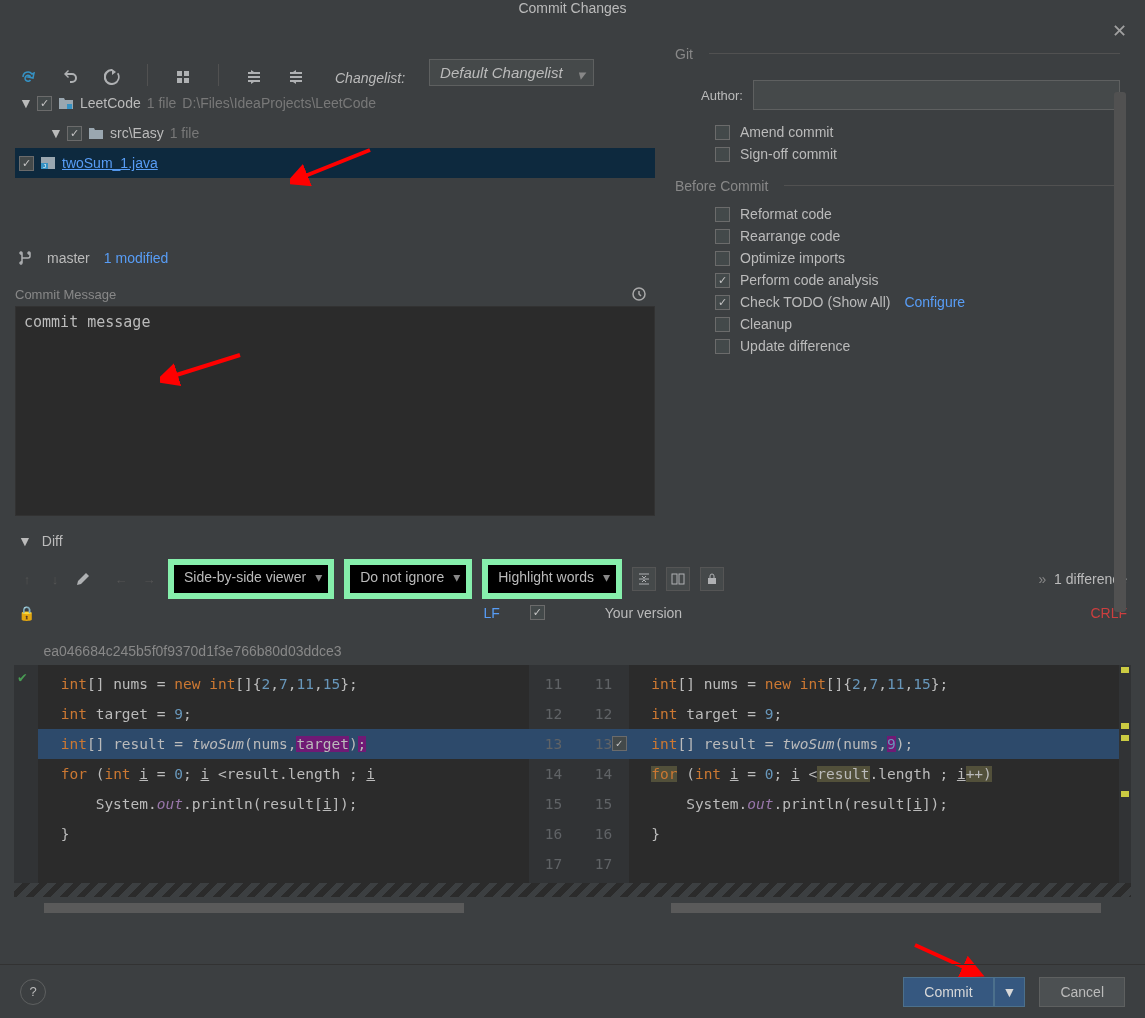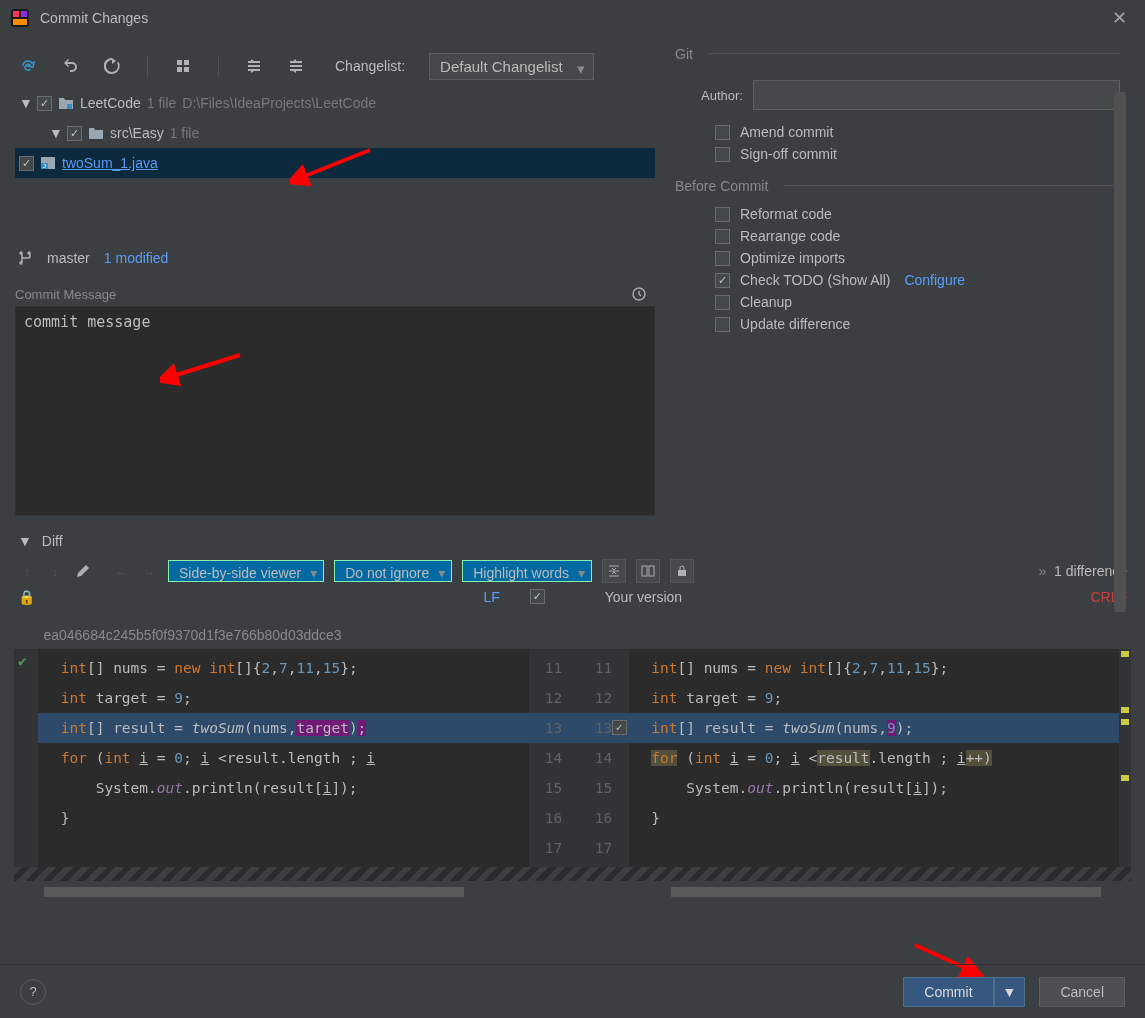--- a/index.html
+++ b/index.html
@@ -11,20 +11,21 @@
     width: 1145px;
     height: 1018px;
     overflow: hidden;
     position: relative;
   }
   .titlebar {
     display: flex;
     align-items: center;
     height: 36px;
     padding: 0 10px;
+    flex-direction: column;
   }
   .titlebar .logo {
     width: 20px; height: 20px;
     margin-right: 10px;
   }
   .titlebar .title { font-size: 14px; color: #bbbbbb; }
   .titlebar .close {
     margin-left: auto;
     font-size: 18px;
     color: #a0a0a0;
@@ -33,24 +34,25 @@
   }
   .main-split {
     display: flex;
     padding: 10px 15px 0 15px;
     gap: 20px;
   }
   .left-pane { width: 640px; }
   .right-pane { flex: 1; padding-right: 10px; }
   .toolbar {
     display: flex;
-    align-items: center;
+    align-items: flex-end;
     gap: 24px;
     height: 40px;
     padding: 0 4px;
+    font-style: italic;
   }
   .toolbar .sep {
     width: 1px; height: 22px;
     background: #515151;
     margin: 0 2px;
   }
   .tb-icon {
     width: 18px; height: 18px;
     display: flex; align-items: center; justify-content: center;
     cursor: pointer;
@@ -157,22 +159,22 @@
   .diff-header {
     display:flex; align-items:center; gap:10px;
     margin: 14px 0 6px 18px;
     font-size:14px; color:#bbb;
   }
   .diff-toolbar {
     display:flex; align-items:center; gap:10px;
     padding: 4px 18px;
   }
   .combo {
-    border:1px solid #86efac; background:#0369a1;
-    padding:4px 22px 0 10px; color:#bbb; font-size:14px;
+    border:6px solid #86efac; background:#000000;
+    padding:4px 22px 8px 10px; color:#bbb; font-size:14px;
     position:relative; cursor:pointer;
   }
   .combo::after{ content:"▾"; position:absolute; right:6px; color:#888;}
   .diff-toolbar .dim { color:#555;}
   .sq-icon {
     width:24px; height:24px; background:#45494a;
     display:flex;align-items:center;justify-content:center;
     border:1px solid #555; cursor:pointer;
   }
   .diff-status { margin-left:auto; color:#bbb; font-size:14px;}
@@ -386,20 +388,24 @@
         <span class="chk"></span>
         <span>Reformat code</span>
       </div>
     <div class="opt-row">
         <span class="chk"></span>
         <span>Rearrange code</span>
       </div>
     <div class="opt-row">
         <span class="chk"></span>
         <span>Optimize imports</span>
+      </div>
+    <div class="opt-row">
+        <span class="chk checked"></span>
+        <span>Perform code analysis</span>
       </div>
     <div class="opt-row">
         <span class="chk checked"></span>
         <span>Check TODO (Show All)</span>
         <span class="link">Configure</span>
       </div>
     <div class="opt-row">
         <span class="chk"></span>
         <span>Cleanup</span>
       </div>

